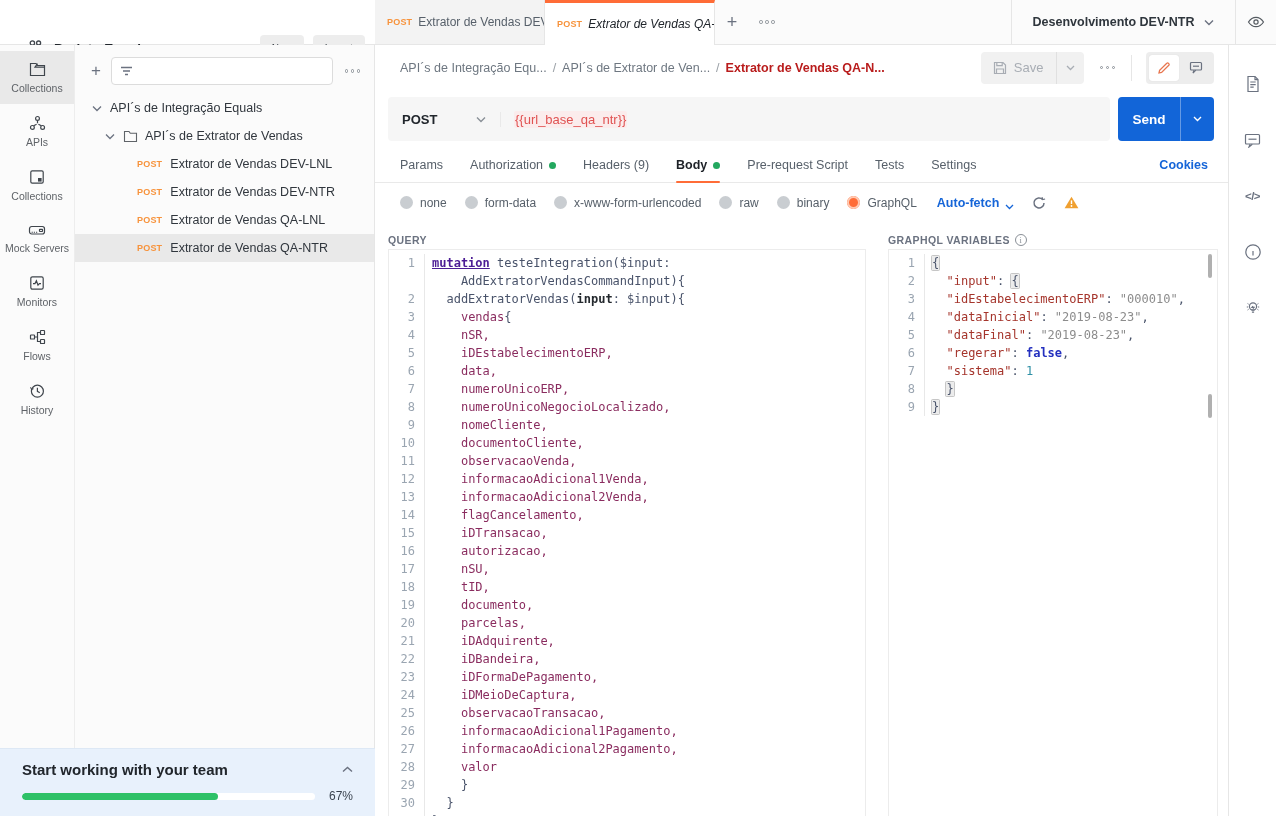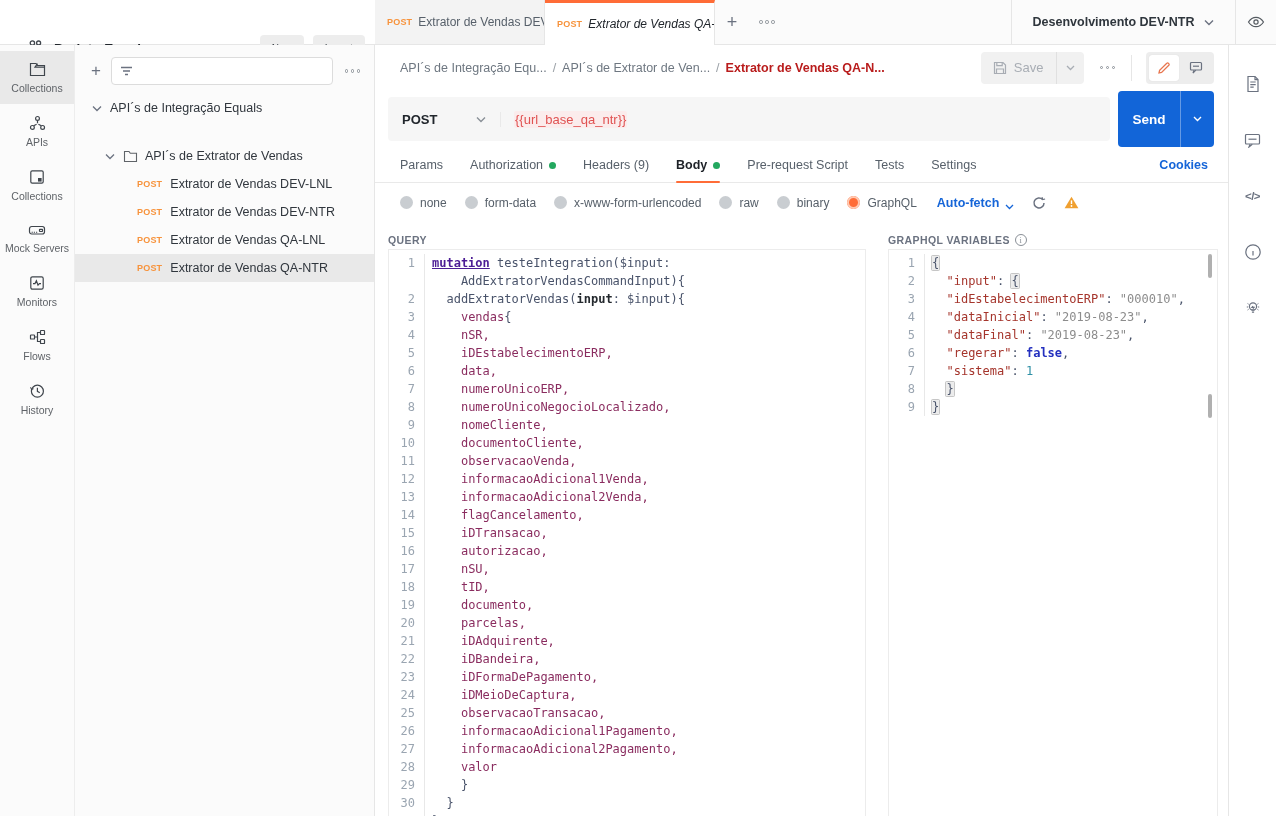--- a/index.html
+++ b/index.html
@@ -40,21 +40,21 @@
   .tree-toolbar { height:38px; display:flex; align-items:center; padding:0 12px 0 16px; gap:10px; margin-top:7px;}
   .plus-ic { font-size:17px; color:#6b7280; cursor:pointer; }
   .searchbox { flex:1; height:28px; border:1px solid #dcdcdc; background:#fff; border-radius:4px;
     display:flex; align-items:center; padding:0 8px; gap:6px; }
   .tree { margin-top:4px; }
   .tree-row { height:28px; display:flex; align-items:center; font-size:12.5px; color:#30363d; cursor:pointer; white-space:nowrap;}
   .tree-row.selected { background:#e9e9e9; }
   .tree-row .chev { display:flex; width:12px; justify-content:center; margin-right:7px;}
   .tree-row .ficon { margin-right:7px; display:flex; }
   .tree-row .method { font-size:9px; font-weight:700; color:var(--method-post); margin-right:8px; letter-spacing:.2px;}
-  .ind0 { padding-left:16px; } .ind1 { padding-left:29px;margin-top:20px; } .ind2 { padding-left:62px; }
+  .ind0 { padding-left:16px; } .ind1 { padding-left:29px; } .ind2 { padding-left:62px; }
 
   
   .team-banner { position:absolute; left:0; bottom:0; width:375px; height:68px; background:#e8f1fc;
     border-top:1px solid #dde8f5; padding:12px 22px 0 22px; }
   .tb-head { display:flex; align-items:center; }
   .tb-title { font-size:15px; font-weight:700; color:#21262c; flex:1; }
   .tb-bar-row { display:flex; align-items:center; gap:14px; margin-top:11px; }
   .tb-track { flex:1; height:7px; background:#fff; border-radius:4px; overflow:hidden; }
   .tb-fill { height:100%; background:var(--progress-green); border-radius:4px; }
   .tb-pct { font-size:12px; color:#3b4450; }
@@ -74,21 +74,21 @@
   .tg-seg { width:30px; height:26px; display:flex; align-items:center; justify-content:center; border-radius:3px; cursor:pointer;}
   .tg-seg.on { background:#fff; box-shadow:0 0 1px rgba(0,0,0,.15); }
 
   .url-row { height:58px; flex:0 0 58px; display:flex; align-items:center; padding:0 14px 0 13px; gap:8px; }
   .url-bar { flex:1; height:44px; background:#f6f6f6; border-radius:4px; display:flex; align-items:center; }
   .method-seg { width:113px; flex:0 0 113px; display:flex; align-items:center; justify-content:space-between;
     padding:0 14px; border-right:1px solid #e9e9e9; cursor:pointer;}
   .method-seg .mtext { font-size:13px; font-weight:700; color:#21262c; }
   .url-text { padding-left:13px; font-size:13px; }
   .url-var { color:var(--url-var-red); background:#fbecec; padding:1px 1px; border-radius:2px; }
-  .send-group { height:56px; display:flex; border-radius:4px; overflow:hidden; }
+  .send-group { height:44px; display:flex; border-radius:4px; overflow:hidden; }
   .send-main { background:var(--send-blue); color:#fff; font-size:13.5px; font-weight:700; border:none;
     width:62px; cursor:pointer; font-family:inherit;}
   .send-caret { background:var(--send-blue); border:none; border-left:1px solid rgba(255,255,255,.35); width:34px;
     display:flex; align-items:center; justify-content:center; cursor:pointer;}
 
   .reqtabs-row { height:35px; flex:0 0 35px; display:flex; align-items:center; padding:0 20px 0 25px;
     border-bottom:1px solid #e9e9e9; }
   .reqtabs { display:flex; gap:27px; flex:1; }
   .reqtab { font-size:12.5px; color:#57606a; display:flex; align-items:center; gap:6px; cursor:pointer; position:relative; height:35px;}
   .reqtab.active { color:#1d2127; font-weight:600; }
@@ -305,20 +305,34 @@
             </div>
             <div class="tree-row ind2">
               <span class="method">POST</span>
               <span>Extrator de Vendas QA-LNL</span>
             </div>
             <div class="tree-row ind2 selected">
               <span class="method">POST</span>
               <span>Extrator de Vendas QA-NTR</span>
             </div>
           </div>
+        <div class="team-banner">
+          <div class="tb-head">
+            <span class="tb-title">Start working with your team</span>
+            <svg width="11" height="7" viewBox="0 0 11 7" fill="none" stroke="#6b7280" stroke-width="1.4">
+                <path d="M1 5.5 L5.5 1.5 L10 5.5"></path>
+              </svg>
+          </div>
+          <div class="tb-bar-row">
+            <div class="tb-track">
+                <div class="tb-fill" id="tb-fill" style="width: 67%;"></div>
+              </div>
+            <span class="tb-pct">67%</span>
+          </div>
+        </div>
       </div>
     </aside>
 
     <section class="content">
 
       <div class="crumb-row">
         <div class="crumbs">
           <span>API´s de Integração Equ...</span>
             <span class="sep">/</span>
           <span>API´s de Extrator de Ven...</span>

